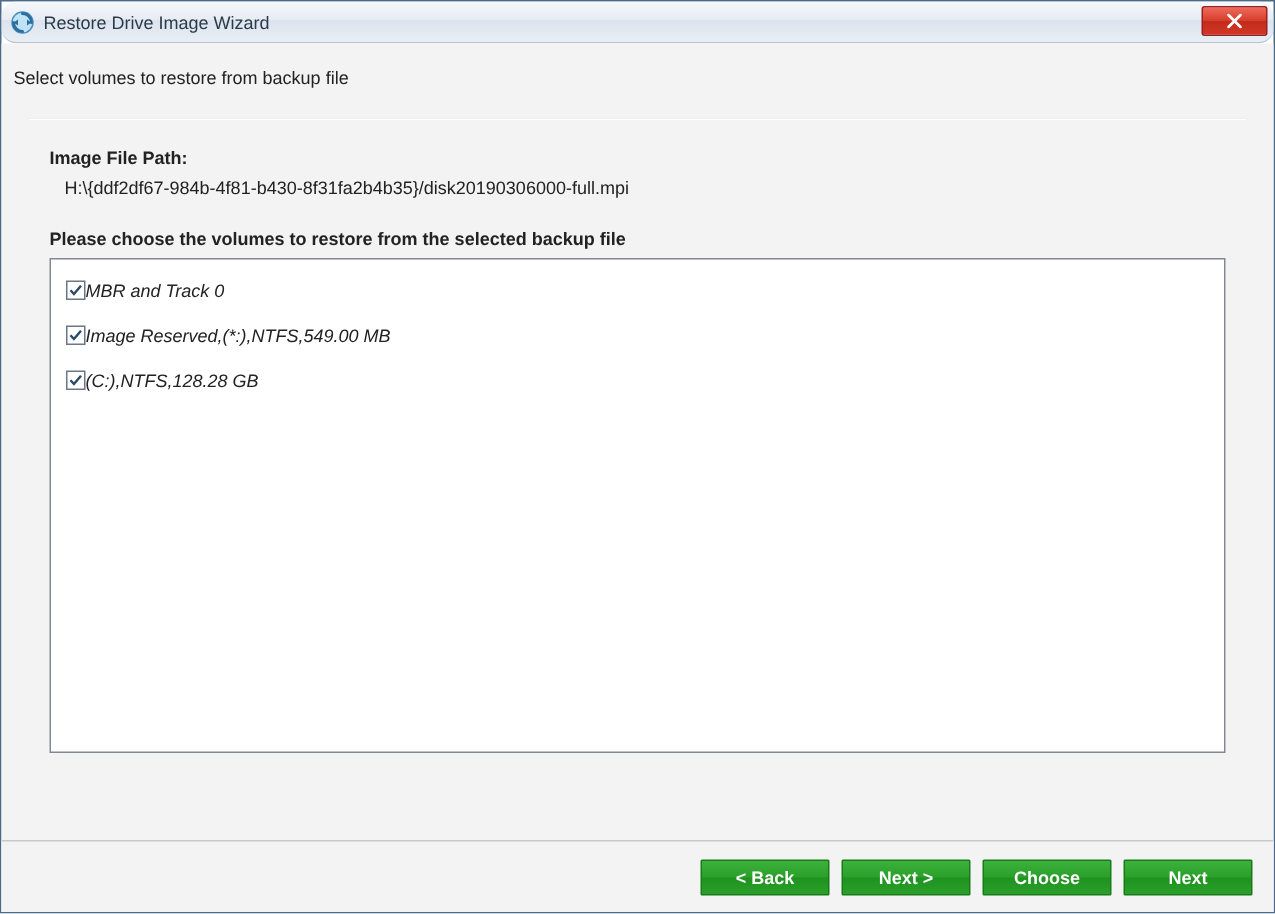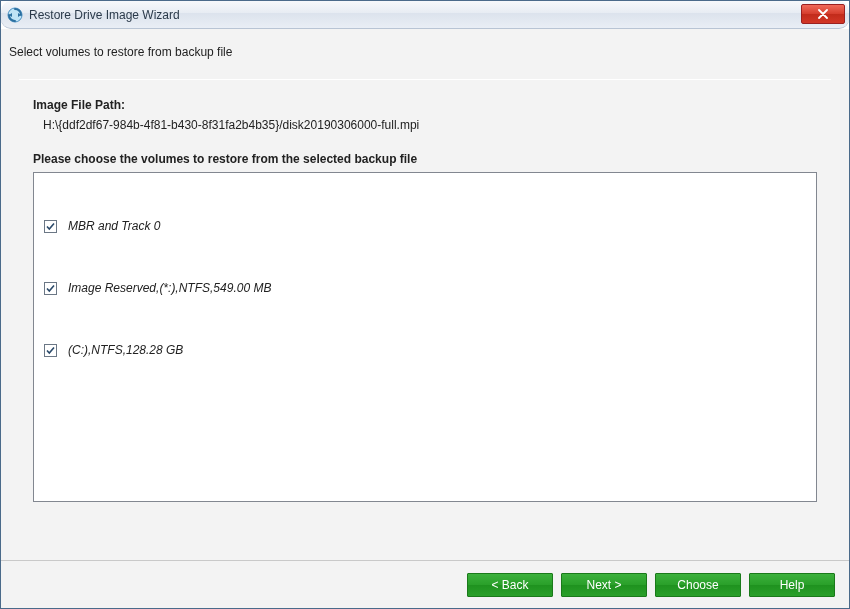--- a/index.html
+++ b/index.html
@@ -105,27 +105,25 @@
   .listbox {
     border: 1px solid #828790;
     background: #fff;
     flex: 0 0 auto;
     height: 330px;
     padding: 10px 10px;
     overflow: auto;
   }
   .vol-row {
     display: flex;
-    align-items: center;
-    gap: 11px;
+    gap: 0;
     padding: 4px 0 12px 0;
     font-style: italic;
     font-size: 12px;
     color: #222;
-    margin-top: 32px;
   }
   .checkbox {
     width: 13px; height: 13px;
     border: 1px solid #6b7785;
     background: #fff;
     display: inline-flex;
     align-items: center; justify-content: center;
     flex: 0 0 auto;
   }
   .checkbox svg { display: block; }
@@ -147,20 +145,21 @@
     border: 1px solid #1a7a1a;
     border-radius: 1px;
     background: linear-gradient(to bottom, #3cb03c 0%, #2aa02a 48%, #1f921f 52%, #2aa02a 100%);
     color: #fff;
     font-size: 12px;
     display: inline-flex;
     align-items: center;
     justify-content: center;
     cursor: default;
     padding: 0 11px;
+    font-weight: bold;
   }
 </style>
 </head>
 <body>
 
 <div class="window">
 
   <div class="titlebar">
     <span class="app-icon">
       <svg width="16" height="16" viewBox="0 0 16 16">
@@ -217,17 +216,17 @@
           </span>
           <span>(C:),NTFS,128.28 GB</span>
         </div>
       </div>
     </div>
 
     <div class="button-bar">
       <div class="btn">&lt; Back</div>
       <div class="btn">Next &gt;</div>
       <div class="btn">Choose</div>
-      <div class="btn">Help</div>
+      <div class="btn">Next</div>
     </div>
 
   </div>
 </div>
 
 </body></html>

